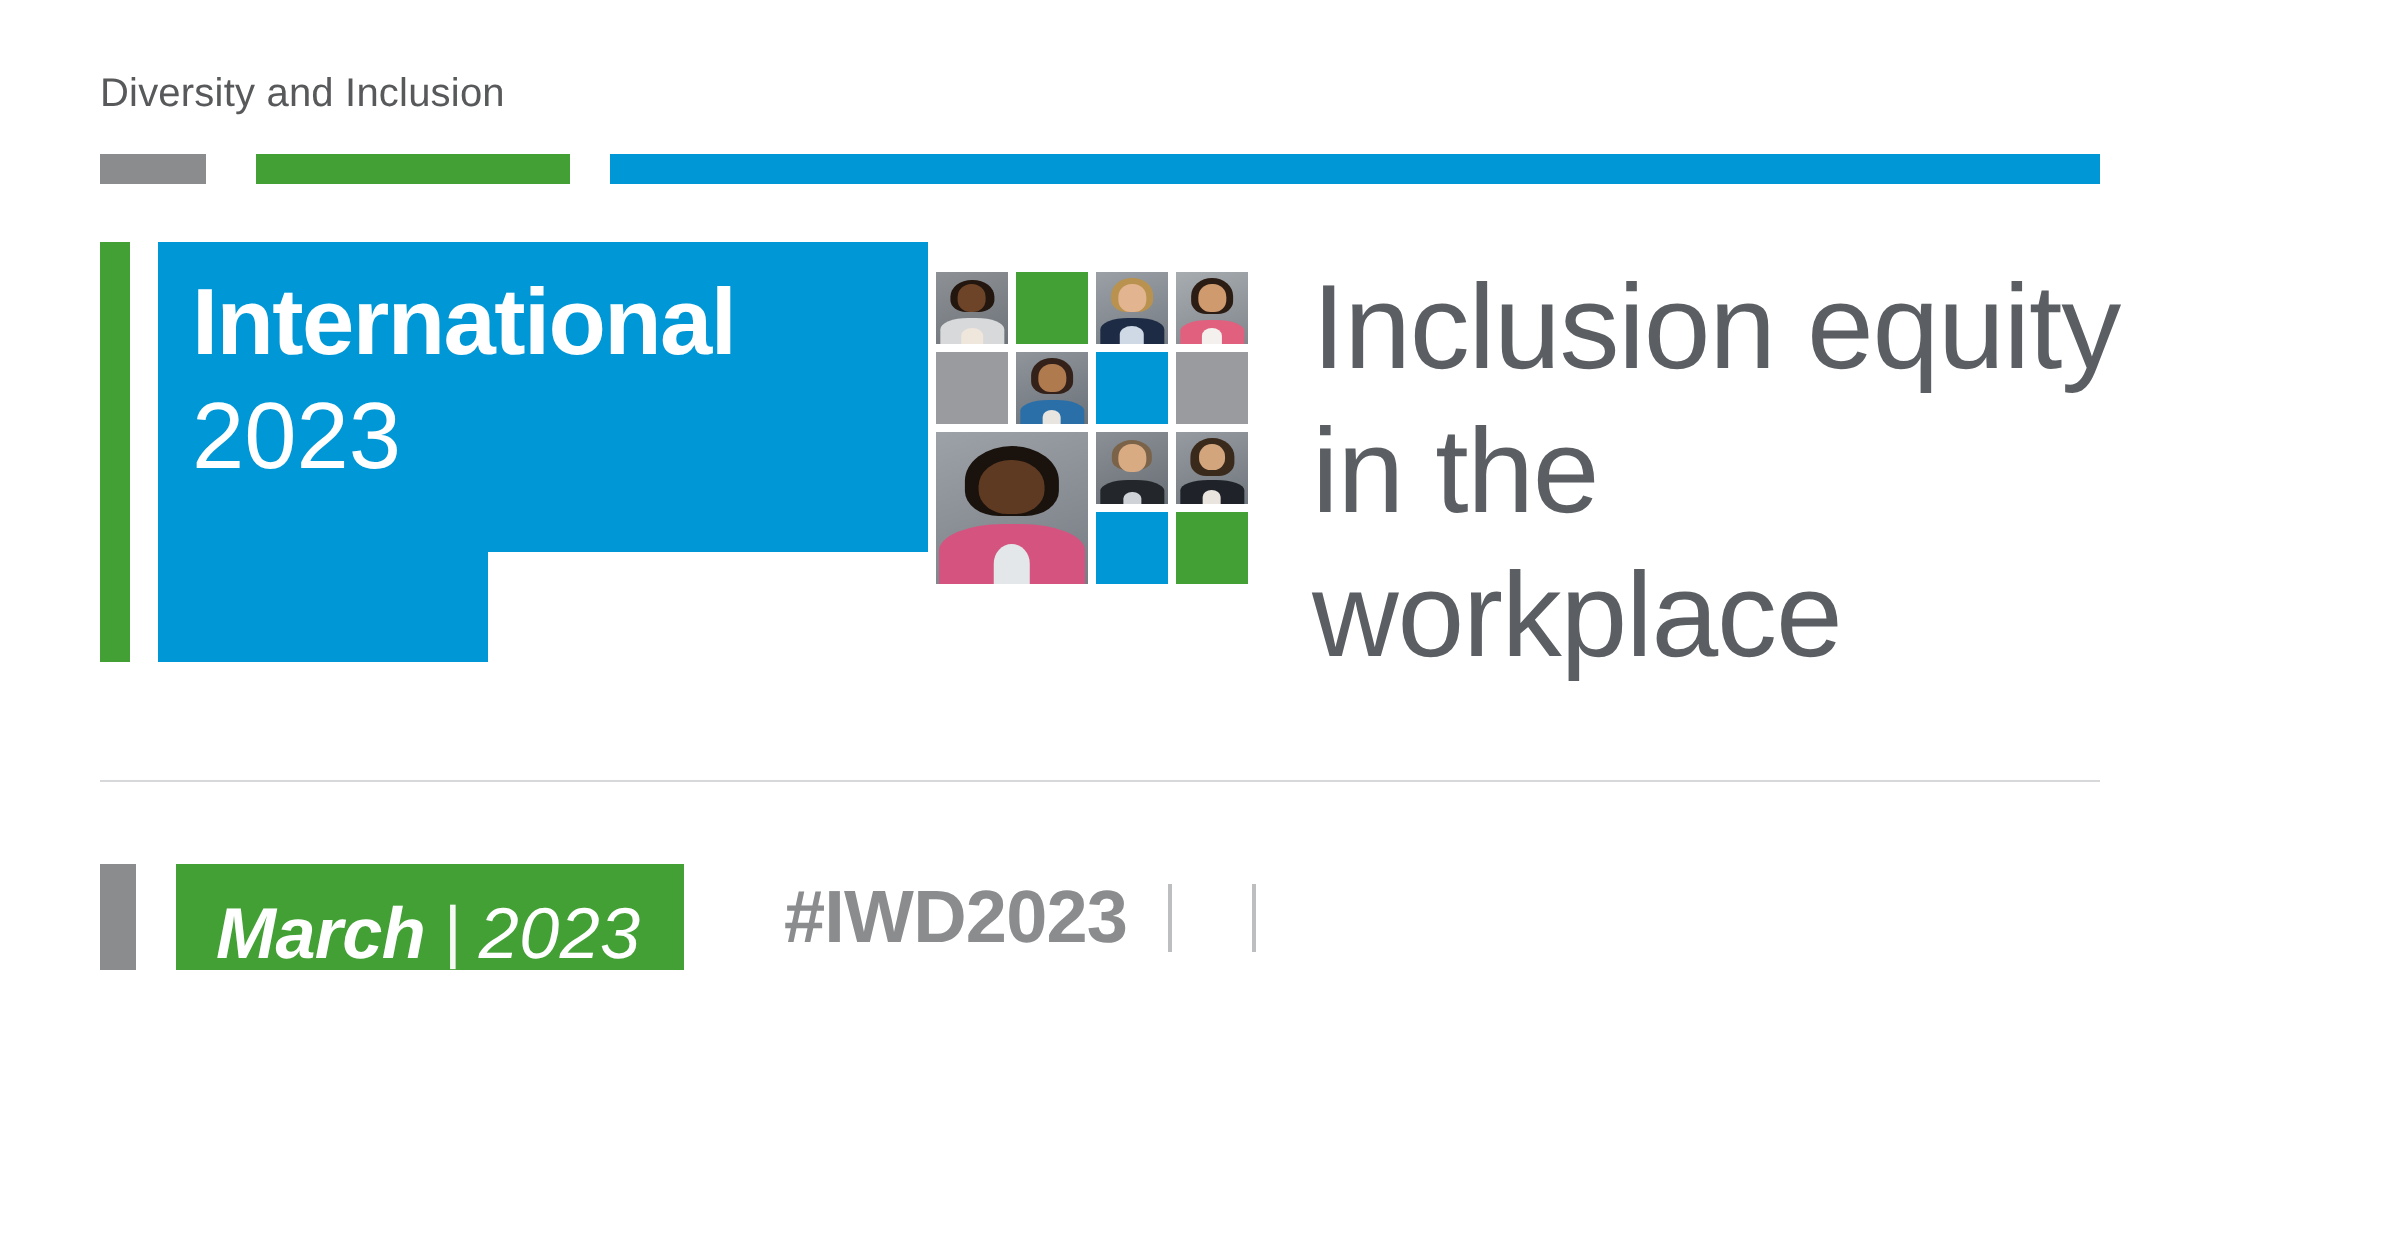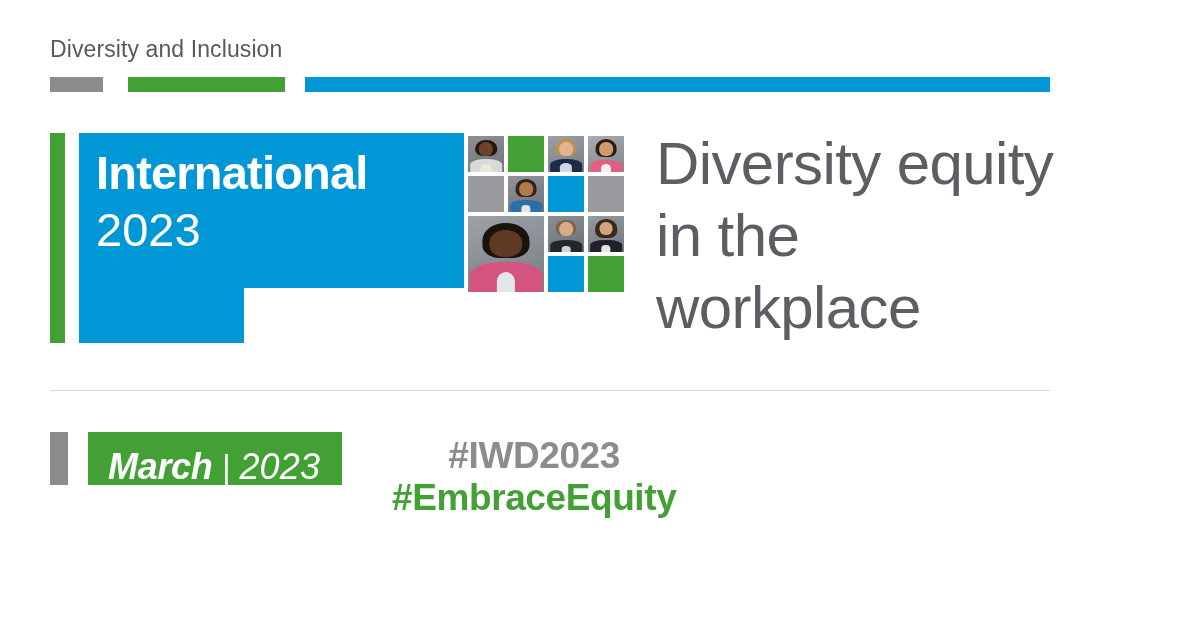--- a/index.html
+++ b/index.html
@@ -14,21 +14,21 @@
     overflow: hidden;
     font-family: "Liberation Sans", sans-serif;
     -webkit-font-smoothing: antialiased;
   }
 
   
   .eyebrow {
     position: absolute;
     left: 50px;
     top: 36px;
-    font-size: 23px;
+    font-size: 20px;
     color: #58595b;
     letter-spacing: 0.1px;
     white-space: nowrap;
   }
 
   
   .rule-row {
     position: absolute;
     left: 50px;
     top: 77px;
@@ -37,21 +37,21 @@
   }
   .rule-seg { position: absolute; top: 0; height: 15px; }
   .rule-seg.gray  { left: 0px;   width: 53px;  background: #8a8c8e; }
   .rule-seg.green { left: 78px;  width: 157px; background: #43a035; }
   .rule-seg.blue  { left: 255px; width: 745px; background: #0097d7; }
 
   
   .logo-lockup {
     position: absolute;
     left: 50px;
-    top: 133px;
+    top: 121px;
     width: 472px;
     height: 210px;
   }
   .logo-green-bar {
     position: absolute;
     left: 0; top: 0;
     width: 15px; height: 210px;
     background: #43a035;
   }
   
@@ -252,21 +252,20 @@
     position: absolute;
     left: 392px;
     top: 435px;
     height: 48px;
     display: flex;
     align-items: center;
     font-size: 37px;
     font-weight: 700;
     letter-spacing: -0.4px;
     white-space: nowrap;
-    flex-direction: column;
   }
   .tag-gray  { color: #8a8c8e; }
   .tag-green { color: #43a035; }
   .tag-blue  { color: #0097d7; }
   .tag-sep {
     display: inline-block;
     width: 2px;
     height: 34px;
     background: #bcbec0;
     margin: 0 20px;
@@ -347,31 +346,30 @@
       <div class="hair"></div>
       <div class="head"></div>
       <div class="body"></div>
       <div class="collar"></div>
   </div>
 
   <div class="tile blue"></div>
   <div class="tile green"></div>
 </div>
 
-<div class="headline">Diversity equity in the workplace</div>
+<div class="headline">Inclusion equity in the workplace</div>
 
 <div class="divider"></div>
 
 <div class="date-badge">
   <div class="date-gray-bar"></div>
   <div class="date-plate">
     <span class="date-month">March</span>
     <span class="date-pipe">|</span>
     <span class="date-year">2023</span>
   </div>
 </div>
 
 <div class="hashtags">
   <span class="tag-gray">#IWD2023</span>
   <span class="tag-sep"></span>
-  <span class="tag-green">#EmbraceEquity</span>
   <span class="tag-sep"></span>
 </div>
 
 </body></html>

